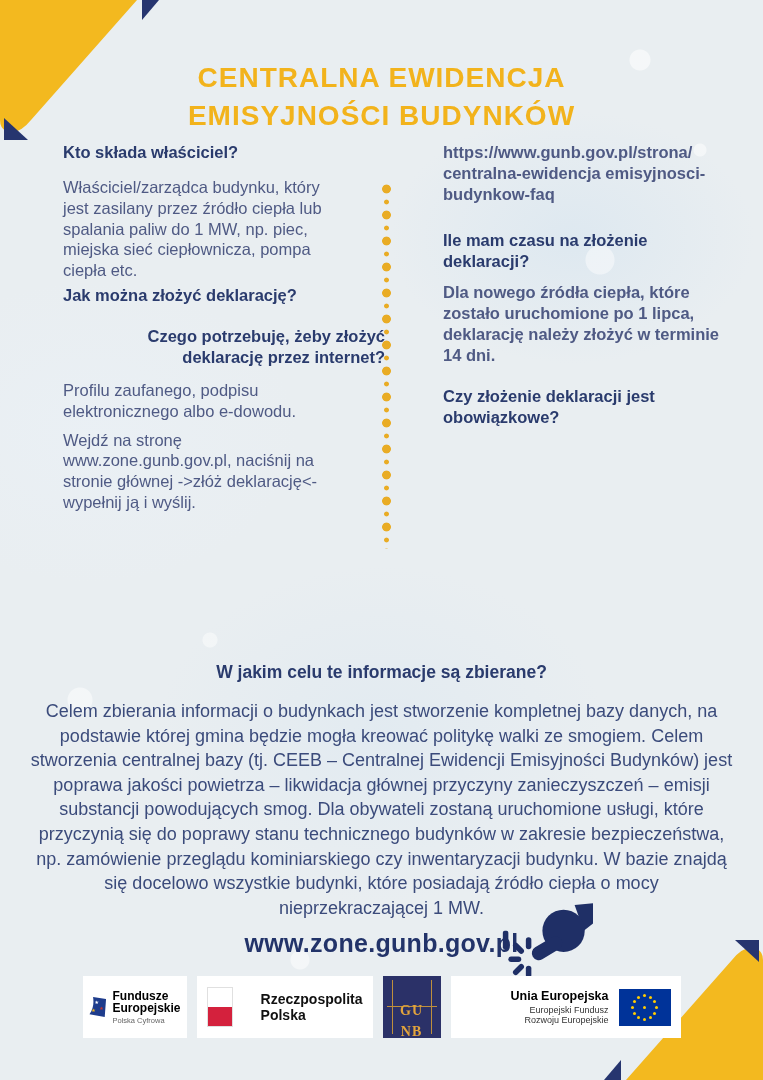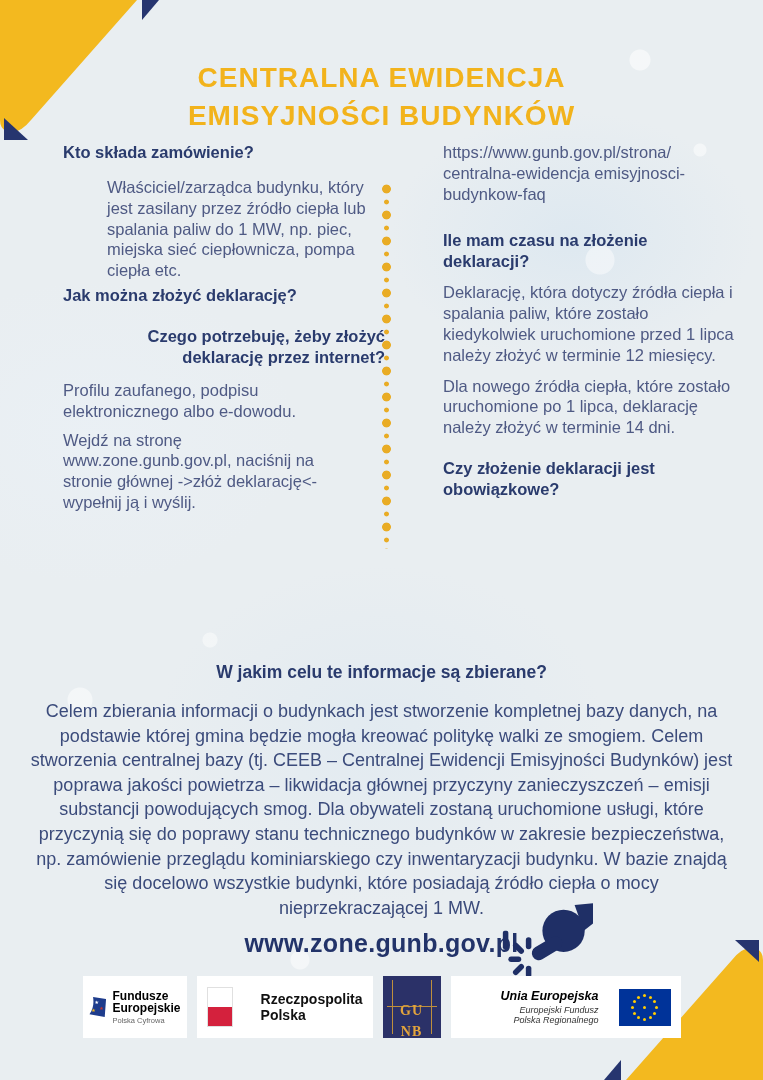--- a/index.html
+++ b/index.html
@@ -25,22 +25,22 @@
     position:absolute; top:40px; left:0; right:0; text-align:center;
     color:var(--gold,#F2B31C); font-weight:700; font-size:28px; line-height:38px; letter-spacing:1px;
   }
   .col{position:absolute; top:142px;}
   .col-left{left:63px;  width:322px;}
   .col-right{left:443px; width:302px;}
   .qa-h{margin:0; font-size:16.5px; line-height:21px; font-weight:700; color:var(--navy,#2A3B6D);}
   .qa-b{margin:0; font-size:16.5px; line-height:20.8px; color:var(--body-text,#4F5A84); overflow-wrap:break-word;}
   .col-left  .qa-b{max-width:268px;}
   .col-right .qa-h{max-width:286px;}
-  .col-right .qa-b{max-width:292px;}
-  .mb2{margin-bottom:2px;} .mb4{margin-bottom:4px;margin-left:44px;} .mb8{margin-bottom:8px;}
+  .col-right .qa-b{max-width:292px;font-weight:bold;}
+  .mb2{margin-bottom:2px;} .mb4{margin-bottom:4px;} .mb8{margin-bottom:8px;}
   .mb10{margin-bottom:10px;} .mb12{margin-bottom:12px;text-align:right;} .mb14{margin-bottom:14px;}
   .mb20{margin-bottom:20px;} .mb26{margin-bottom:26px;}
   .divider{
     position:absolute; left:381px; top:183px; width:11px; height:366px;
     background-image:
       radial-gradient(circle at 5.5px 6px,  var(--dot-gold,#E9AC25) 4px, transparent 4.8px),
       radial-gradient(circle at 5.5px 19px, var(--dot-gold,#E9AC25) 2px, transparent 2.8px);
     background-size:11px 26px; background-repeat:repeat-y;
   }
   .purpose{position:absolute; top:662px; left:0; right:0; text-align:center;}
@@ -61,21 +61,21 @@
   .pl-flag{width:56px; height:38px; border:1px solid #E0E0E0;
     background:linear-gradient(#FFFFFF 50%, var(--flag-red,#D4213D) 50%);}
   .pl-name{font-size:14px; line-height:16px; font-weight:700; color:#111;}
   .lg-gunb{width:58px; background:#2B3168; justify-content:center; position:relative;
     background-image:linear-gradient(#BE8F3C,#BE8F3C),linear-gradient(#BE8F3C,#BE8F3C),linear-gradient(#BE8F3C,#BE8F3C);
     background-size:1px 54px, 1px 54px, 50px 1px;
     background-position:9px 4px, 48px 4px, 4px 30px;
     background-repeat:no-repeat;}
   .gunb-txt{font-family:"Liberation Serif", serif; font-weight:700; font-size:14px; line-height:21px;
     color:#E3A43C; letter-spacing:1px; text-align:center;margin-top:28px;}
-  .lg-eu{width:230px; padding:0 10px; gap:20px; justify-content:flex-end;font-style:italic;}
+  .lg-eu{width:230px; padding:0 10px; gap:10px; justify-content:flex-end;}
   .eu-texts{text-align:right;}
   .eu-name{font-size:12.5px; font-weight:700; color:#000; margin-bottom:2px;}
   .eu-sub{font-size:9px; line-height:10.5px; color:#333;}
   .eu-flag{position:relative; width:52px; height:37px; background:var(--eu-blue,#003399); flex:none;}
   .eu-stars{position:absolute; left:50%; top:50%; width:3px; height:3px; margin:-1.5px 0 0 -1.5px;
     background:var(--eu-star,#FC0); border-radius:50%;
     box-shadow:12px 0 0 var(--eu-star,#FC0),10px 6px 0 var(--eu-star,#FC0),6px 10px 0 var(--eu-star,#FC0),
       0 12px 0 var(--eu-star,#FC0),-6px 10px 0 var(--eu-star,#FC0),-10px 6px 0 var(--eu-star,#FC0),
       -12px 0 0 var(--eu-star,#FC0),-10px -6px 0 var(--eu-star,#FC0),-6px -10px 0 var(--eu-star,#FC0),
       0 -12px 0 var(--eu-star,#FC0),6px -10px 0 var(--eu-star,#FC0),10px -6px 0 var(--eu-star,#FC0);}
@@ -96,34 +96,33 @@
     <path d="M142,0 L159,0 L142,20 Z" fill="#26356F"></path>
     <path d="M4,118 L28,140 L4,140 Z" fill="#26356F"></path>
   </svg>
 
   <h1 class="title">
     <div>CENTRALNA EWIDENCJA</div>
     <div>EMISYJNOŚCI BUDYNKÓW</div>
   </h1>
 
   <div class="col col-left">
-    <h3 class="qa-h mb14">Kto składa zamówienie?</h3>
+    <h3 class="qa-h mb14">Kto składa właściciel?</h3>
     <p class="qa-b mb4">Właściciel/zarządca budynku, który jest zasilany przez źródło ciepła lub spalania paliw do 1 MW, np. piec, miejska sieć ciepłownicza, pompa ciepła etc.</p>
     <h3 class="qa-h mb20">Jak można złożyć deklarację?</h3>
     <h3 class="qa-h mb12">Czego potrzebuję, żeby złożyć deklarację przez internet?</h3>
     <p class="qa-b mb8">Profilu zaufanego, podpisu elektronicznego albo e-dowodu.</p>
     <p class="qa-b">Wejdź na stronę www.zone.gunb.gov.pl, naciśnij na stronie głównej -&gt;złóż deklarację&lt;- wypełnij ją i wyślij.</p>
   </div>
 
   <div class="divider"></div>
 
   <div class="col col-right">
     <p class="qa-b mb26">https://www.gunb.gov.pl/strona/ centralna-ewidencja emisyjnosci-budynkow-faq</p>
     <h3 class="qa-h mb10">Ile mam czasu na złożenie deklaracji?</h3>
-    <p class="qa-b mb10">Deklarację, która dotyczy źródła ciepła i spalania paliw, które zostało kiedykolwiek uruchomione przed 1 lipca należy złożyć w terminie 12 miesięcy.</p>
     <p class="qa-b mb20">Dla nowego źródła ciepła, które zostało uruchomione po 1 lipca, deklarację należy złożyć w terminie 14 dni.</p>
     <h3 class="qa-h mb26">Czy złożenie deklaracji jest obowiązkowe?</h3>
   </div>
 
   <div class="purpose">
     <h3 class="purpose-h">W jakim celu te informacje są zbierane?</h3>
     <p class="purpose-p">Celem zbierania informacji o budynkach jest stworzenie kompletnej bazy danych, na podstawie której gmina będzie mogła kreować politykę walki ze smogiem. Celem stworzenia centralnej bazy (tj. CEEB – Centralnej Ewidencji Emisyjności Budynków) jest poprawa jakości powietrza – likwidacja głównej przyczyny zanieczyszczeń – emisji substancji powodujących smog. Dla obywateli zostaną uruchomione usługi, które przyczynią się do poprawy stanu technicznego budynków w zakresie bezpieczeństwa, np. zamówienie przeglądu kominiarskiego czy inwentaryzacji budynku. W bazie znajdą się docelowo wszystkie budynki, które posiadają źródło ciepła o mocy nieprzekraczającej 1 MW.</p>
   </div>
 
   <div class="url-text">www.zone.gunb.gov.pl</div>
@@ -172,21 +171,21 @@
       <div class="gunb-txt">
         <div>GU</div>
         <div>NB</div>
       </div>
     </div>
 
     <div class="lg lg-eu">
       <div class="eu-texts">
         <div class="eu-name">Unia Europejska</div>
         <div class="eu-sub">Europejski Fundusz</div>
-        <div class="eu-sub">Polska Regionalnego</div>
+        <div class="eu-sub">Rozwoju Europejskie</div>
       </div>
       <div class="eu-flag">
         <div class="eu-stars"></div>
       </div>
     </div>
 
   </div>
 </div>
 
 </body></html>

